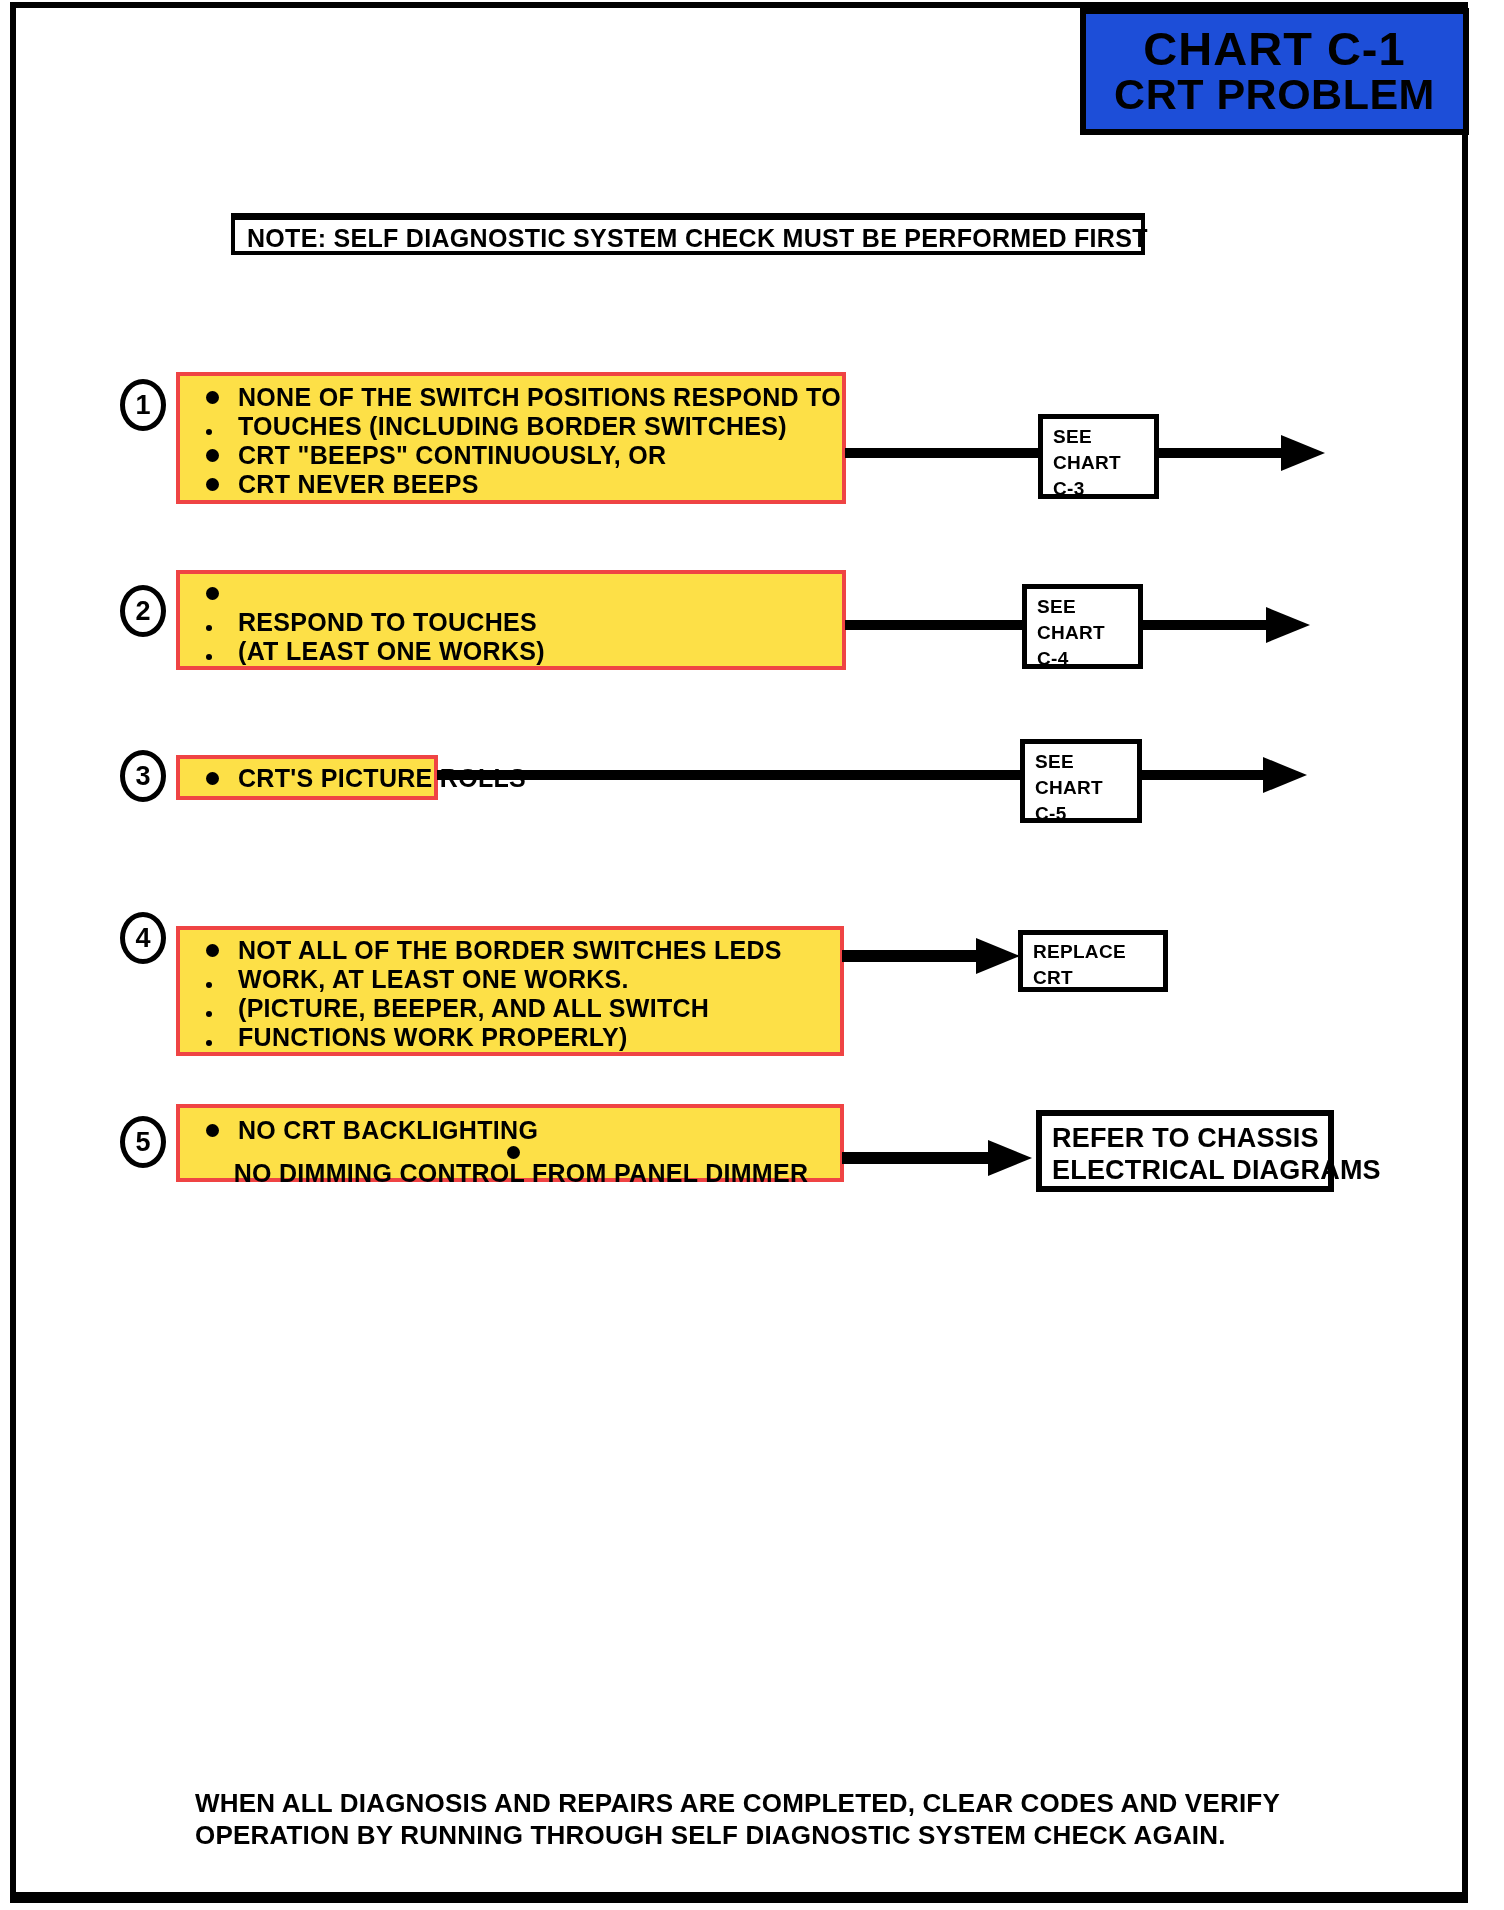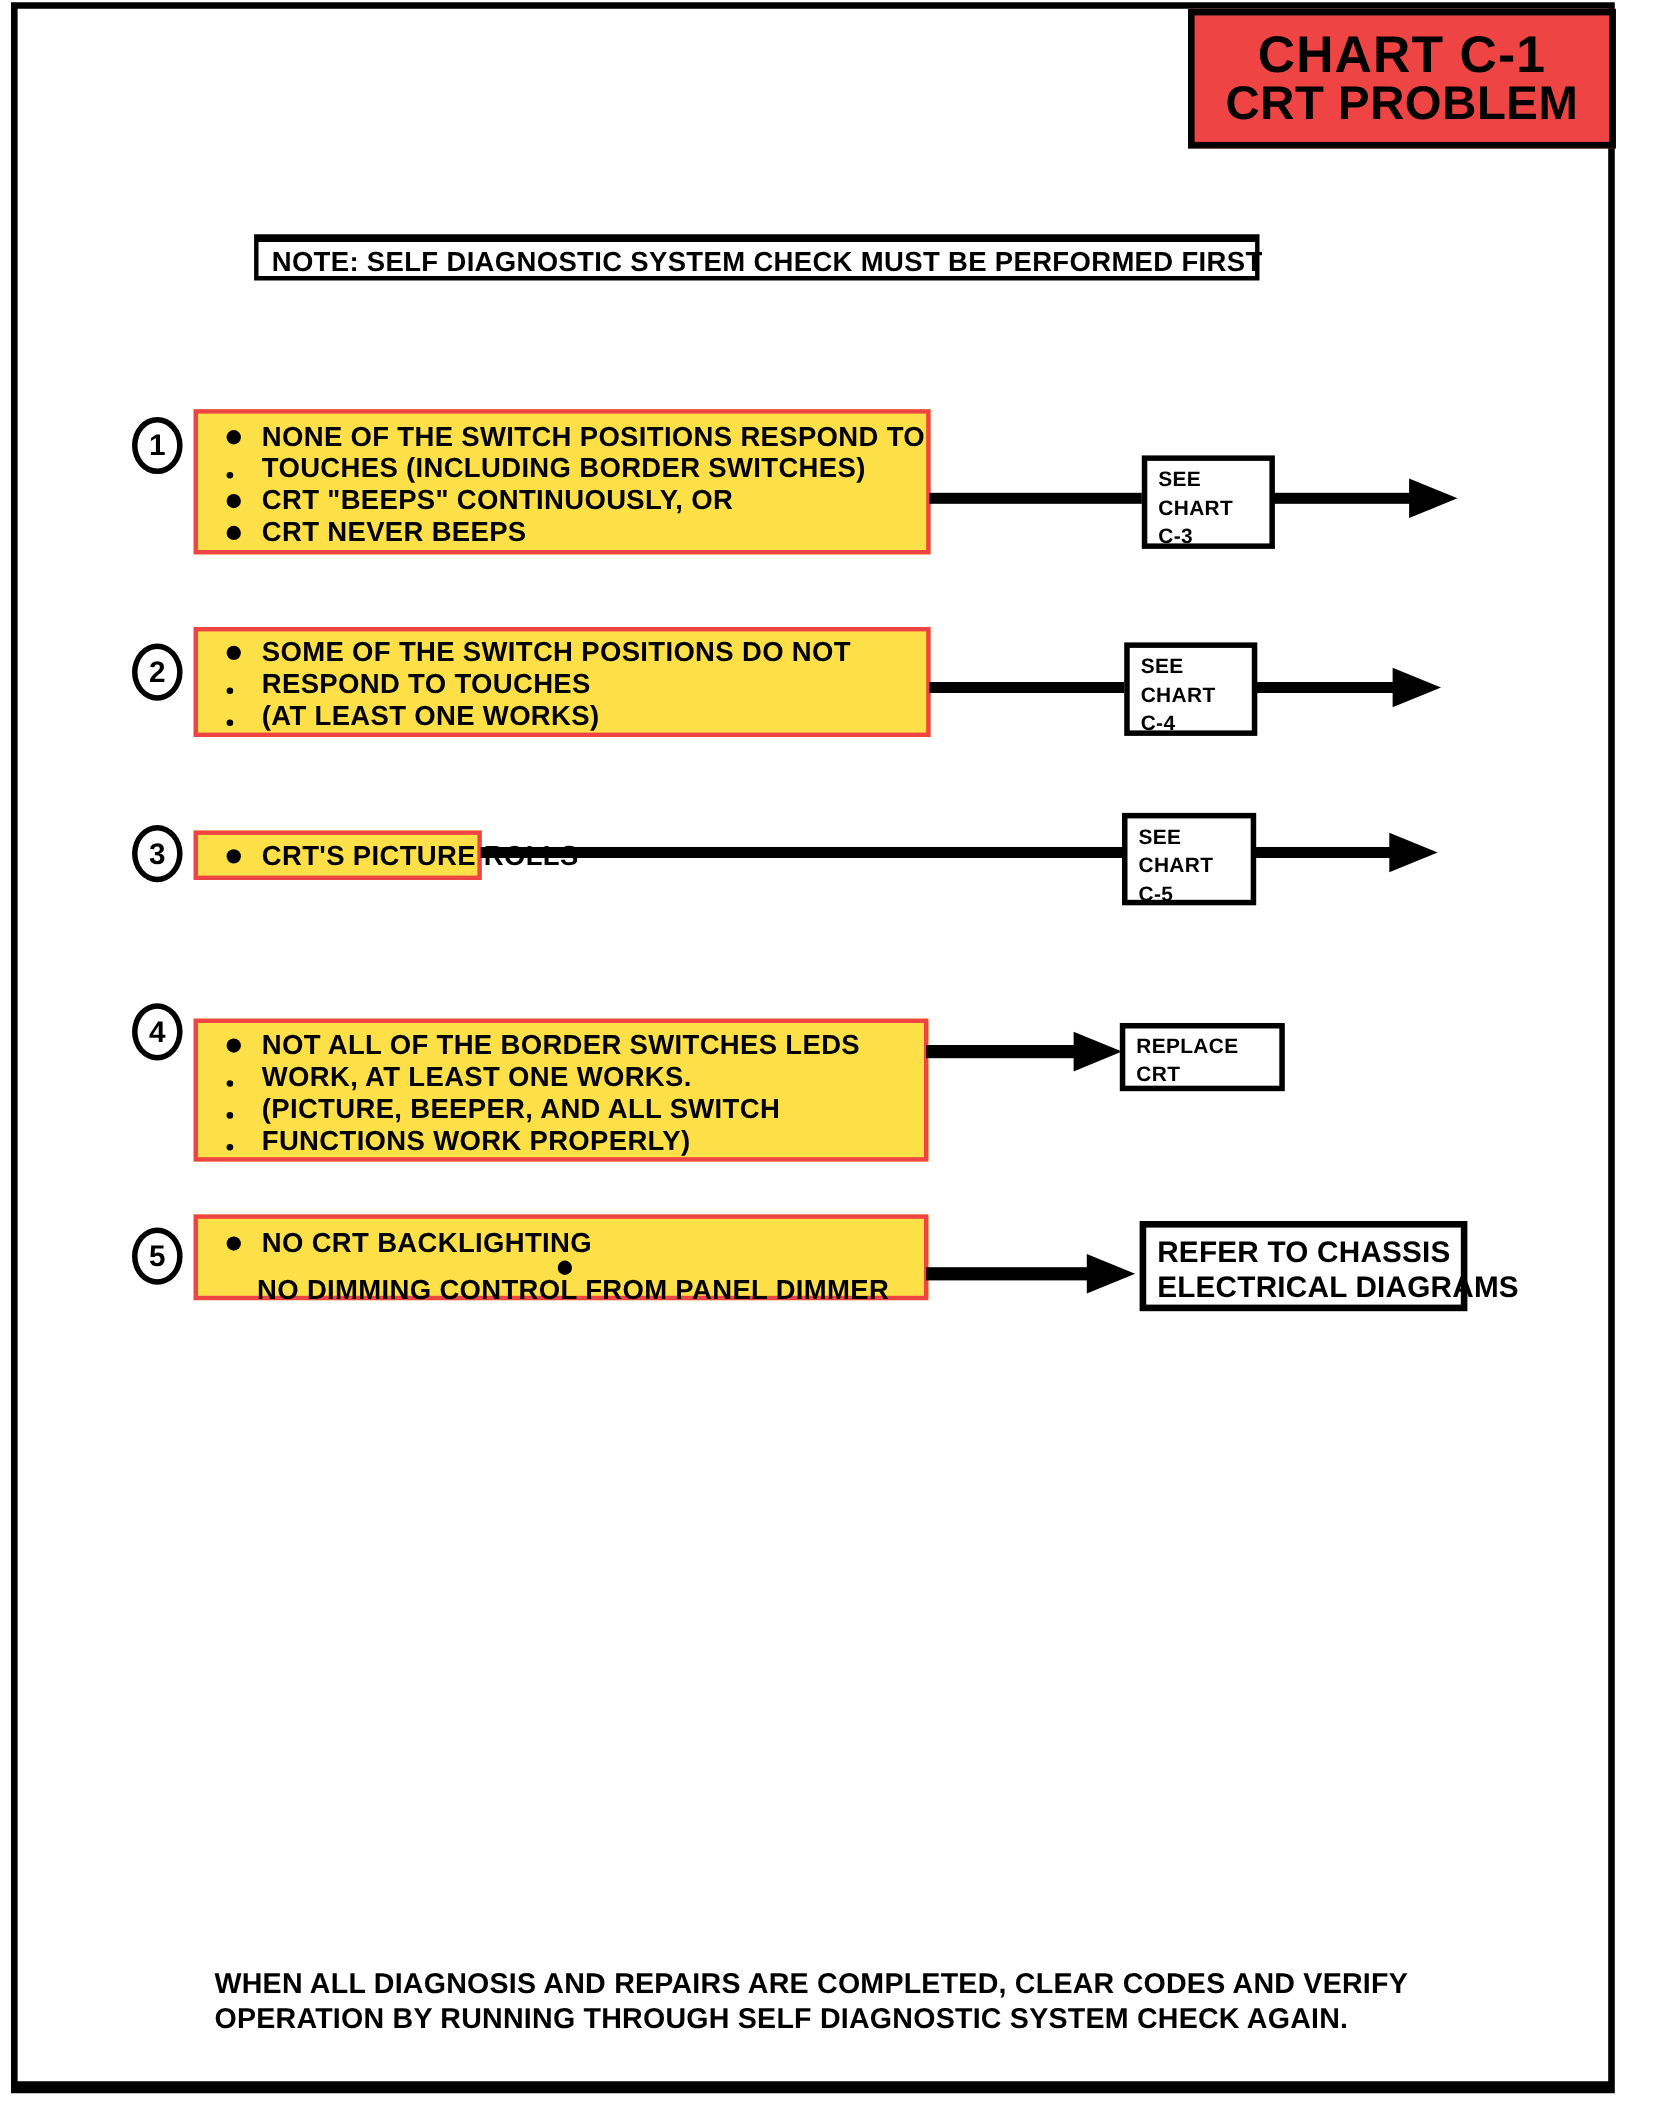--- a/index.html
+++ b/index.html
@@ -11,21 +11,21 @@
   }
   .abs { position:absolute; }
 
   .page-frame {
     left:10px; top:2px; width:1458px; height:1901px;
     border:6px solid #000; border-bottom-width:11px;
   }
 
   .title-box {
     left:1080px; top:8px; width:389px; height:127px;
-    border:6px solid #000; background:#ef4444;
+    border:6px solid #000; background:#1d4ed8;
     text-align:center; padding-top:9px;
   }
   .title-main { font-size:47px; font-weight:700; letter-spacing:1px; line-height:52px; }
   .title-sub  { font-size:43px; font-weight:700; letter-spacing:0.5px; line-height:38px; }
 
   .note-box {
     left:231px; top:213px; width:914px; height:42px;
     border:4px solid #000; border-top-width:7px; background:#fff;
     font-size:25px; font-weight:700; letter-spacing:0.3px;
     padding:4px 0 0 12px; white-space:nowrap;
@@ -122,21 +122,20 @@
   </div>
   <div class="abs hline" style="left:1158px; top:448px; width:125px; height:10px;" data-name="arrow-line"></div>
   <div class="abs ahead" style="left:1281px; top:435px;" data-name="arrow-head-icon"></div>
 
   <div class="abs circle" style="left:120px; top:585px;" data-name="step-number-badge">2</div>
   <div class="abs symbox" style="left:176px; top:570px; width:670px; height:100px; padding-top:5px;" data-name="symptom-box">
     <div class="sym-line" data-name="symptom-line">
       <span class="mkcell">
           <span data-name="symptom-marker" class="bullet"></span>
         </span>
-      <span data-name="symptom-text">SOME OF THE SWITCH POSITIONS DO NOT</span>
     </div>
     <div class="sym-line" data-name="symptom-line">
       <span class="mkcell">
           <span data-name="symptom-marker" class="dot"></span>
         </span>
       <span data-name="symptom-text">RESPOND TO TOUCHES</span>
     </div>
     <div class="sym-line" data-name="symptom-line">
       <span class="mkcell">
           <span data-name="symptom-marker" class="dot"></span>

